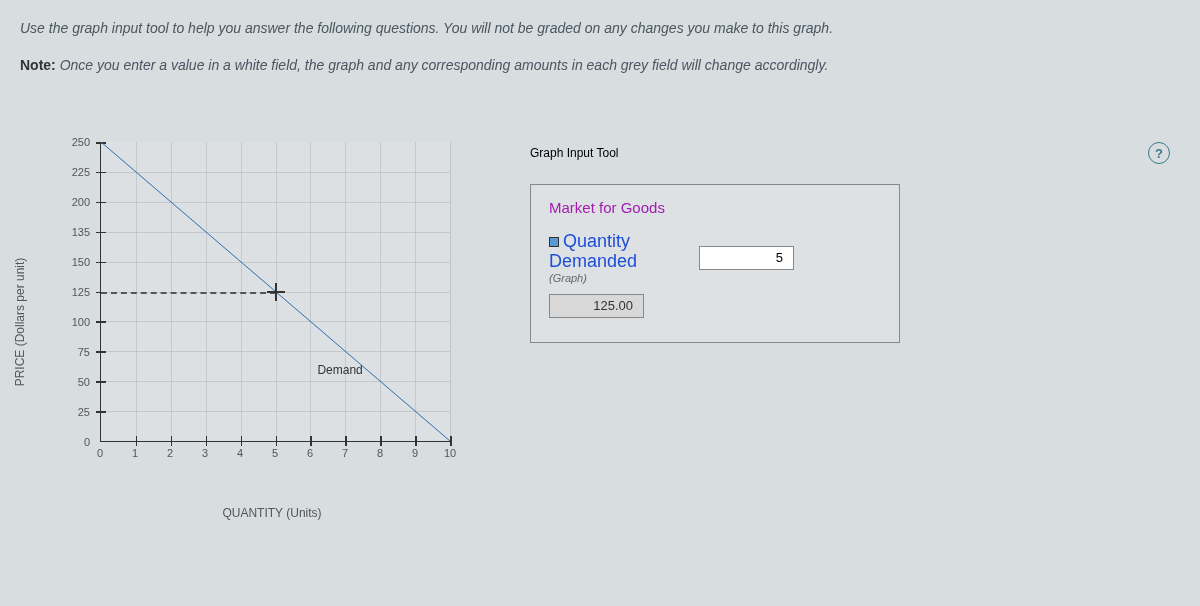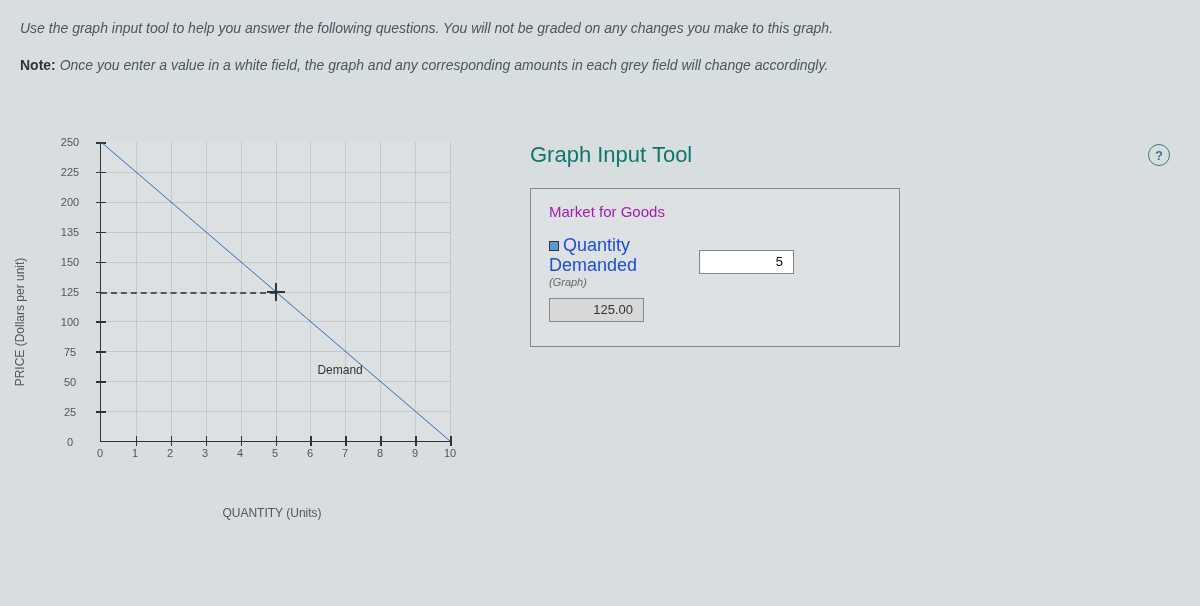--- a/index.html
+++ b/index.html
@@ -60,21 +60,21 @@
     top: 0;
     width: 40px;
     height: 300px;
   }
   .y-tick {
     position: absolute;
     right: 0;
     font-size: 11px;
     color: #555;
     transform: translateY(-50%);
-    text-align: center;
+    text-align: right;
     width: 40px;
   }
   .x-ticks {
     position: absolute;
     left: 70px;
     top: 305px;
     width: 350px;
   }
   .x-tick {
     position: absolute;
@@ -155,22 +155,22 @@
     flex: 1;
     padding-top: 0;
   }
   .tool-header {
     display: flex;
     justify-content: space-between;
     align-items: center;
     margin-bottom: 20px;
   }
   .tool-title {
-    color: #0f766e;
-    font-size: 22px;
+    color: #000000;
+    font-size: 12px;
     font-weight: normal;
   }
   .help-icon {
     width: 22px;
     height: 22px;
     border: 1.5px solid #3a7a8a;
     border-radius: 50%;
     color: #3a7a8a;
     display: flex;
     align-items: center;

